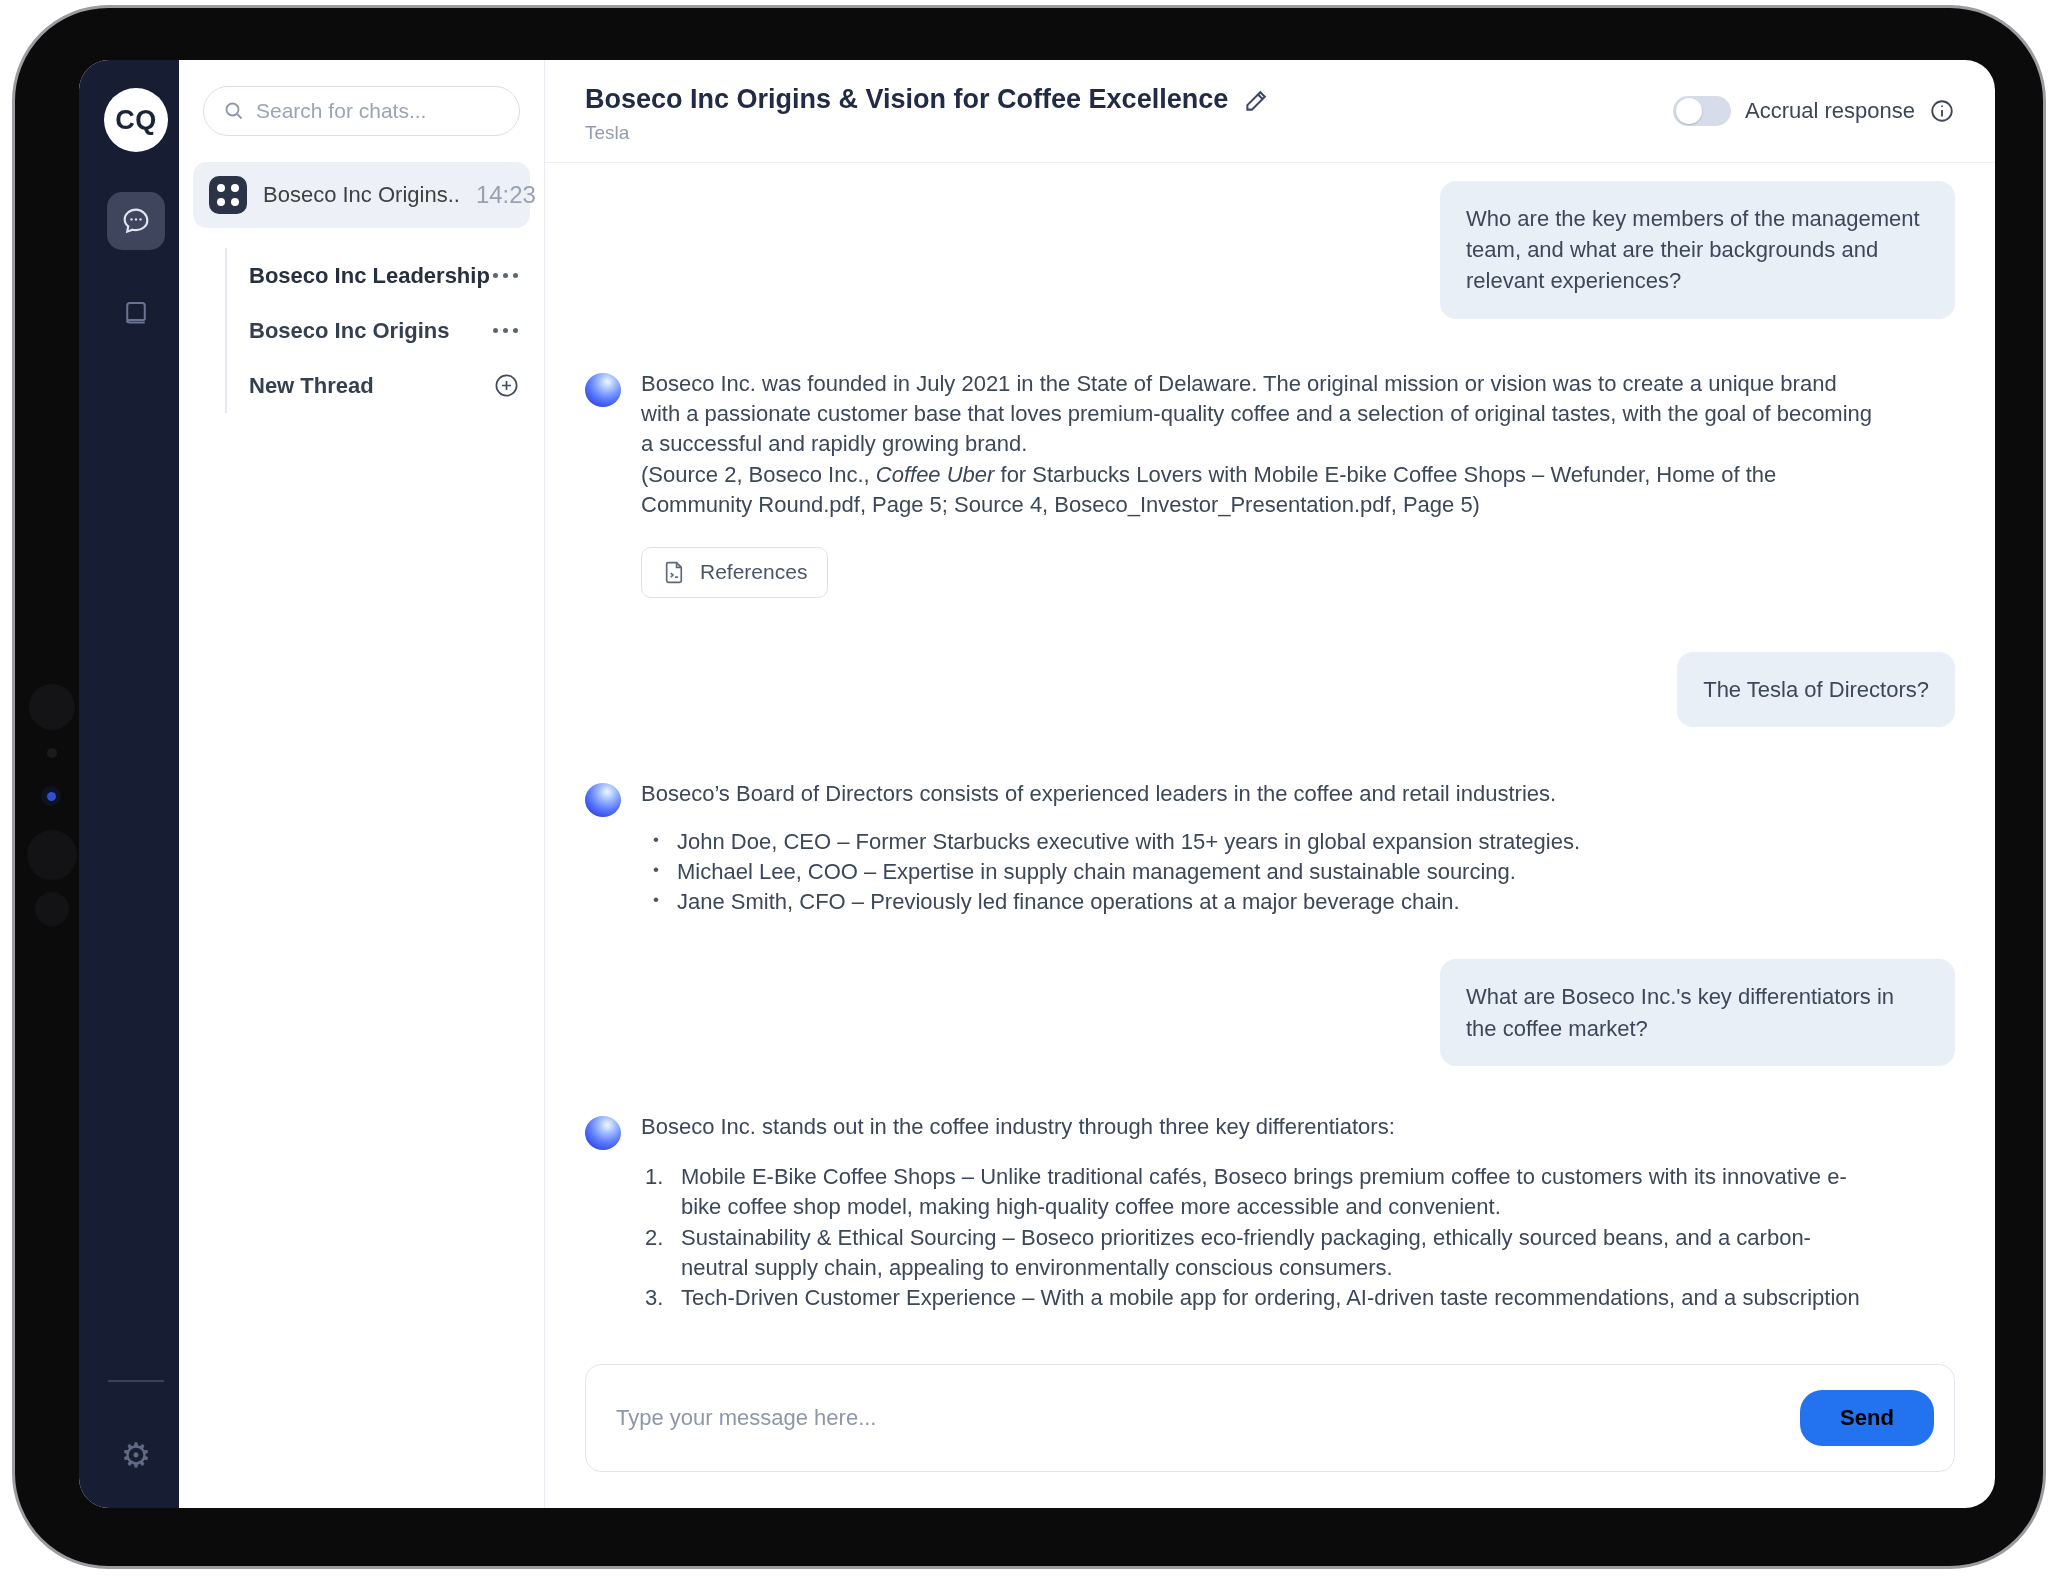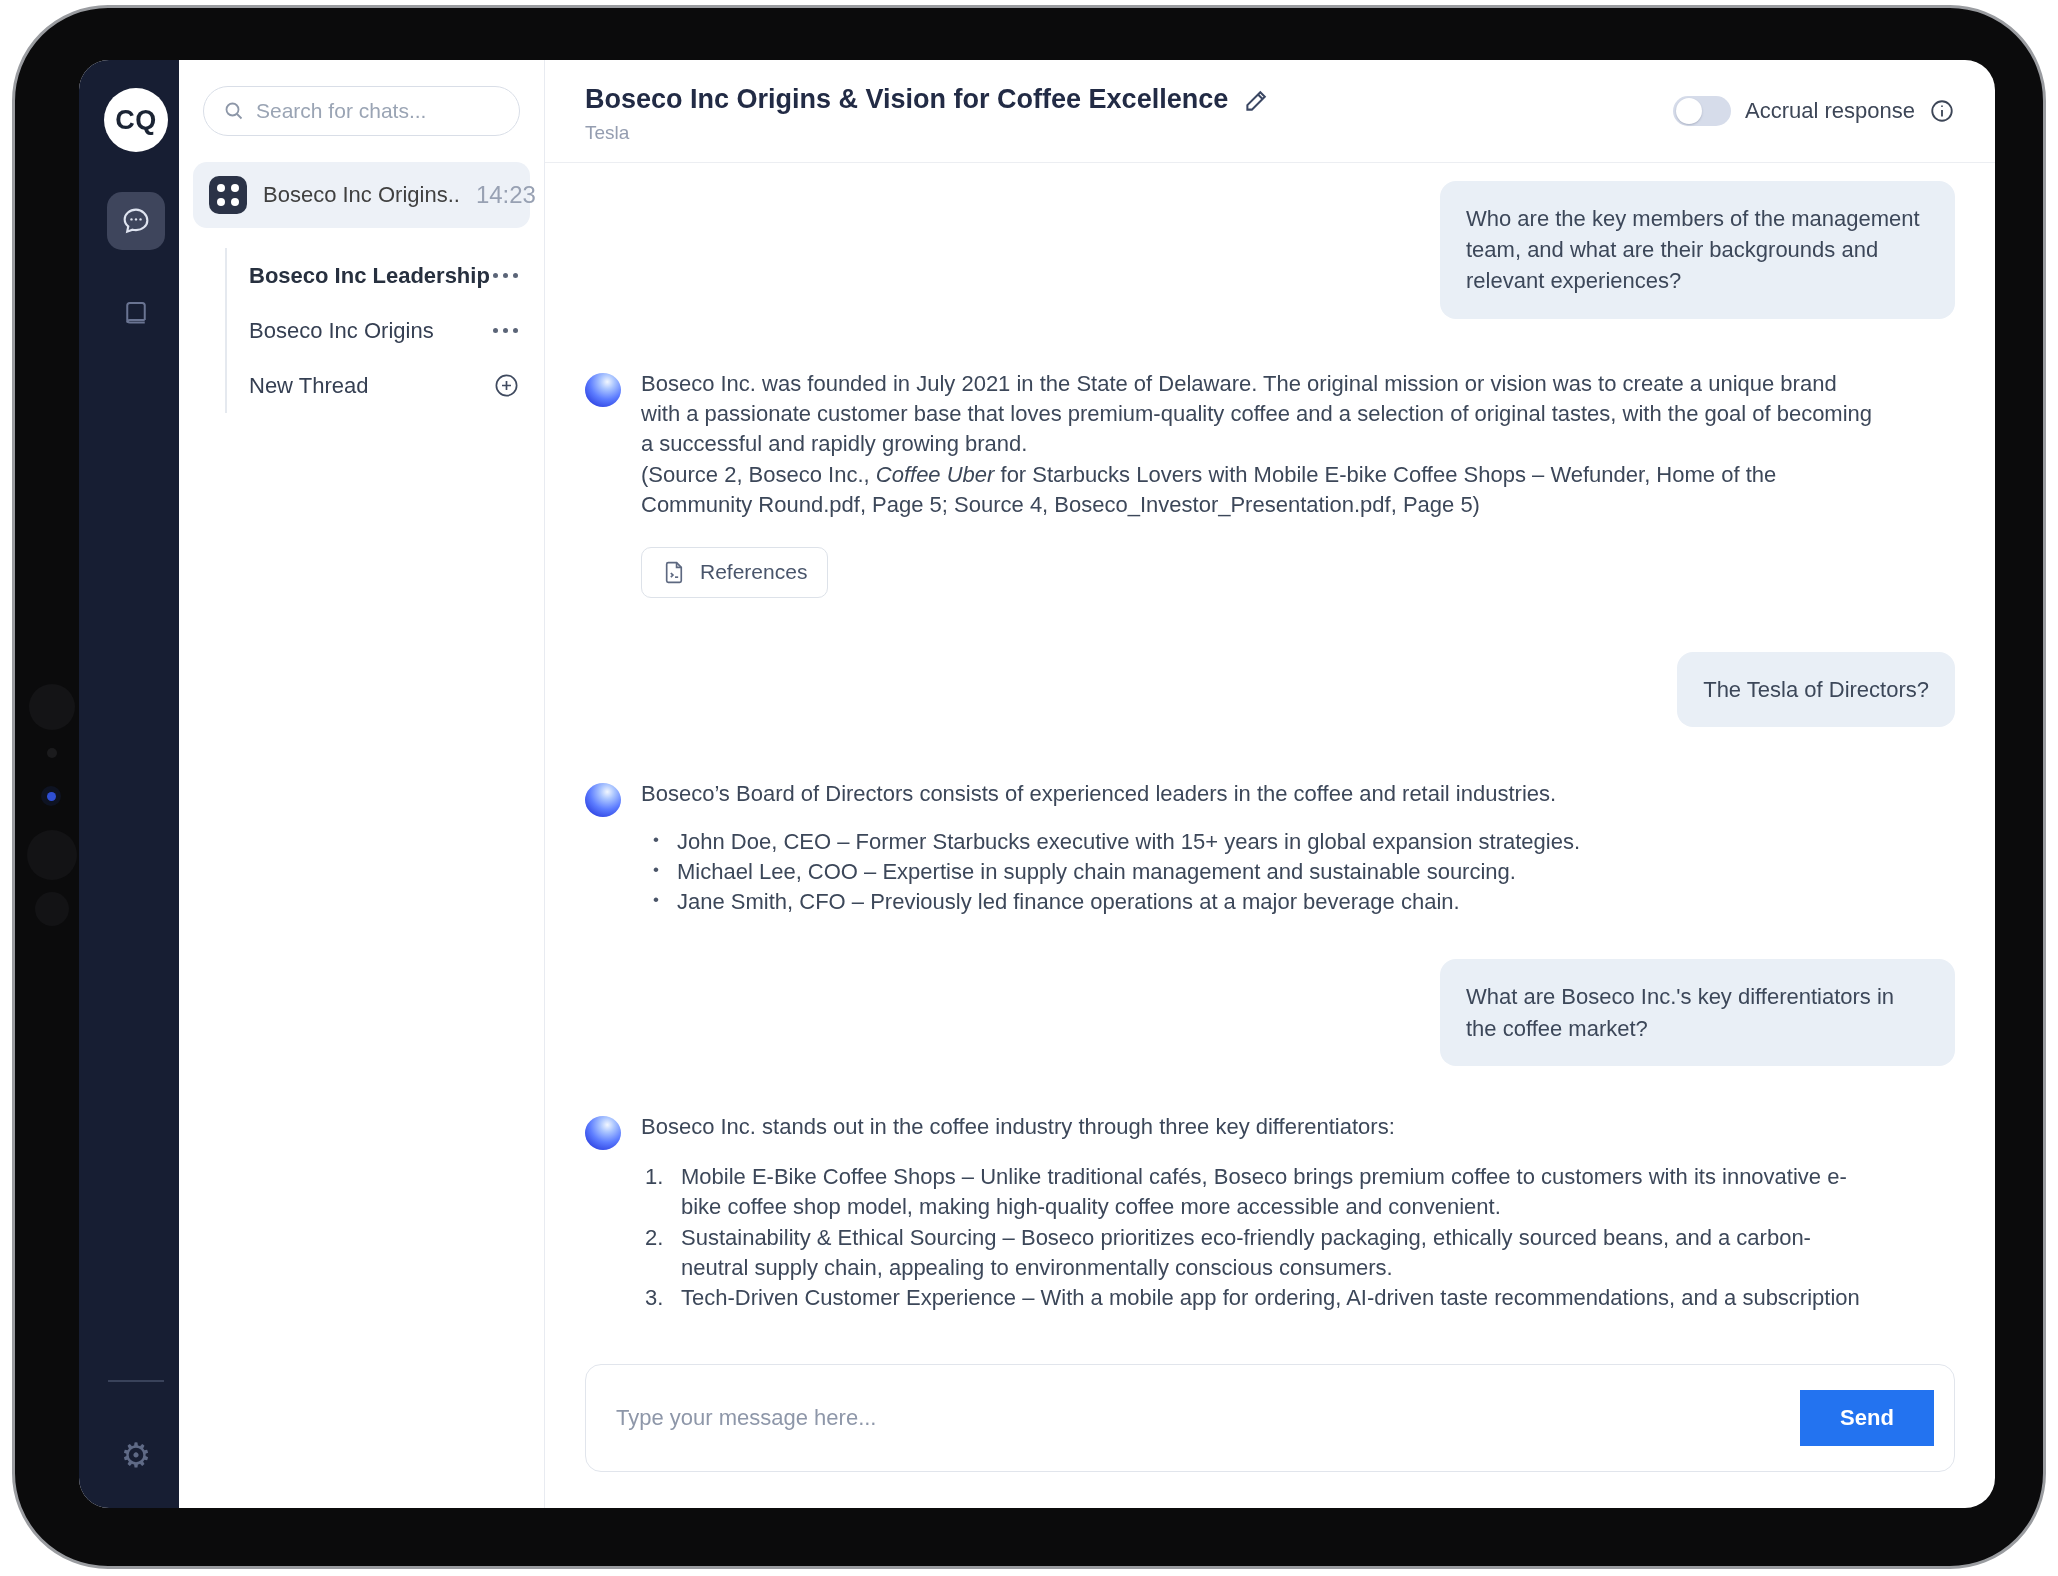--- a/index.html
+++ b/index.html
@@ -60,21 +60,21 @@
     margin:26px -10px 0 -10px; height:66px; border-radius:14px; background:#edf1f7;
     display:flex; align-items:center; gap:16px; padding:0 16px;
   }
   .grid-icon { width:38px; height:38px; border-radius:10px; background:#2b3347; display:grid; grid-template-columns:8px 8px; grid-template-rows:8px 8px; gap:6px; place-content:center; flex:none; }
   .grid-icon i { background:#ffffff; border-radius:50%; }
   .active-chat .label { font-size:22px; font-weight:400; color:#404040; white-space:nowrap; }
   .active-chat .time { margin-left:auto; font-size:24px; color:#98a1b3; }
 
   .threads { margin:20px 0 0 22px; border-left:2px solid #e5e9ef; padding-left:22px; }
   .thread-row { height:55px; display:flex; align-items:center; }
-  .thread-row .t-label { font-size:22px; color:#353f52; }
+  .thread-row .t-label { font-size:22px; color:#353f52;font-weight:bold; }
   .thread-row .t-label.bold { font-weight:700; color:#27303f; }
   .more { margin-left:auto; display:flex; gap:5px; padding:6px 2px; }
   .more i { width:5px; height:5px; border-radius:50%; background:#5b6578; }
   .plus { margin-left:auto; color:#3f4a5f; display:flex; }
 
   
   .main { flex:1; display:flex; flex-direction:column; min-width:0; }
   .chat-header {
     padding:24px 40px 18px 40px; border-bottom:1px solid #eceef2; display:flex; align-items:flex-start;
   }
@@ -117,21 +117,21 @@
   .mt-u3 { margin-top:42px; }
   .mt-a3 { margin-top:46px; }
 
   .composer {
     flex:none; margin:46px 40px 36px 40px; height:108px; border:1.5px solid #e1e5ec; border-radius:16px;
     display:flex; align-items:center; padding:0 20px 0 30px; background:#fff;
   }
   .composer input { flex:1; border:0; outline:none; font-size:22px; color:#3c4759; font-family:inherit; }
   .composer input::placeholder { color:#8e97a9; }
   .send-btn {
-    width:134px; height:56px; border:0; border-radius:0; background:#2373f0; color:#ffffff;
+    width:134px; height:56px; border:0; border-radius:22px; background:#2373f0; color:#000000;
     font-size:22px; font-weight:600; font-family:inherit; cursor:pointer; flex:none;
   }
 
   .icon { display:inline-flex; flex:none; }
   em { font-style:italic; }
 </style>
 </head>
 <body>
 
 <div class="device">

